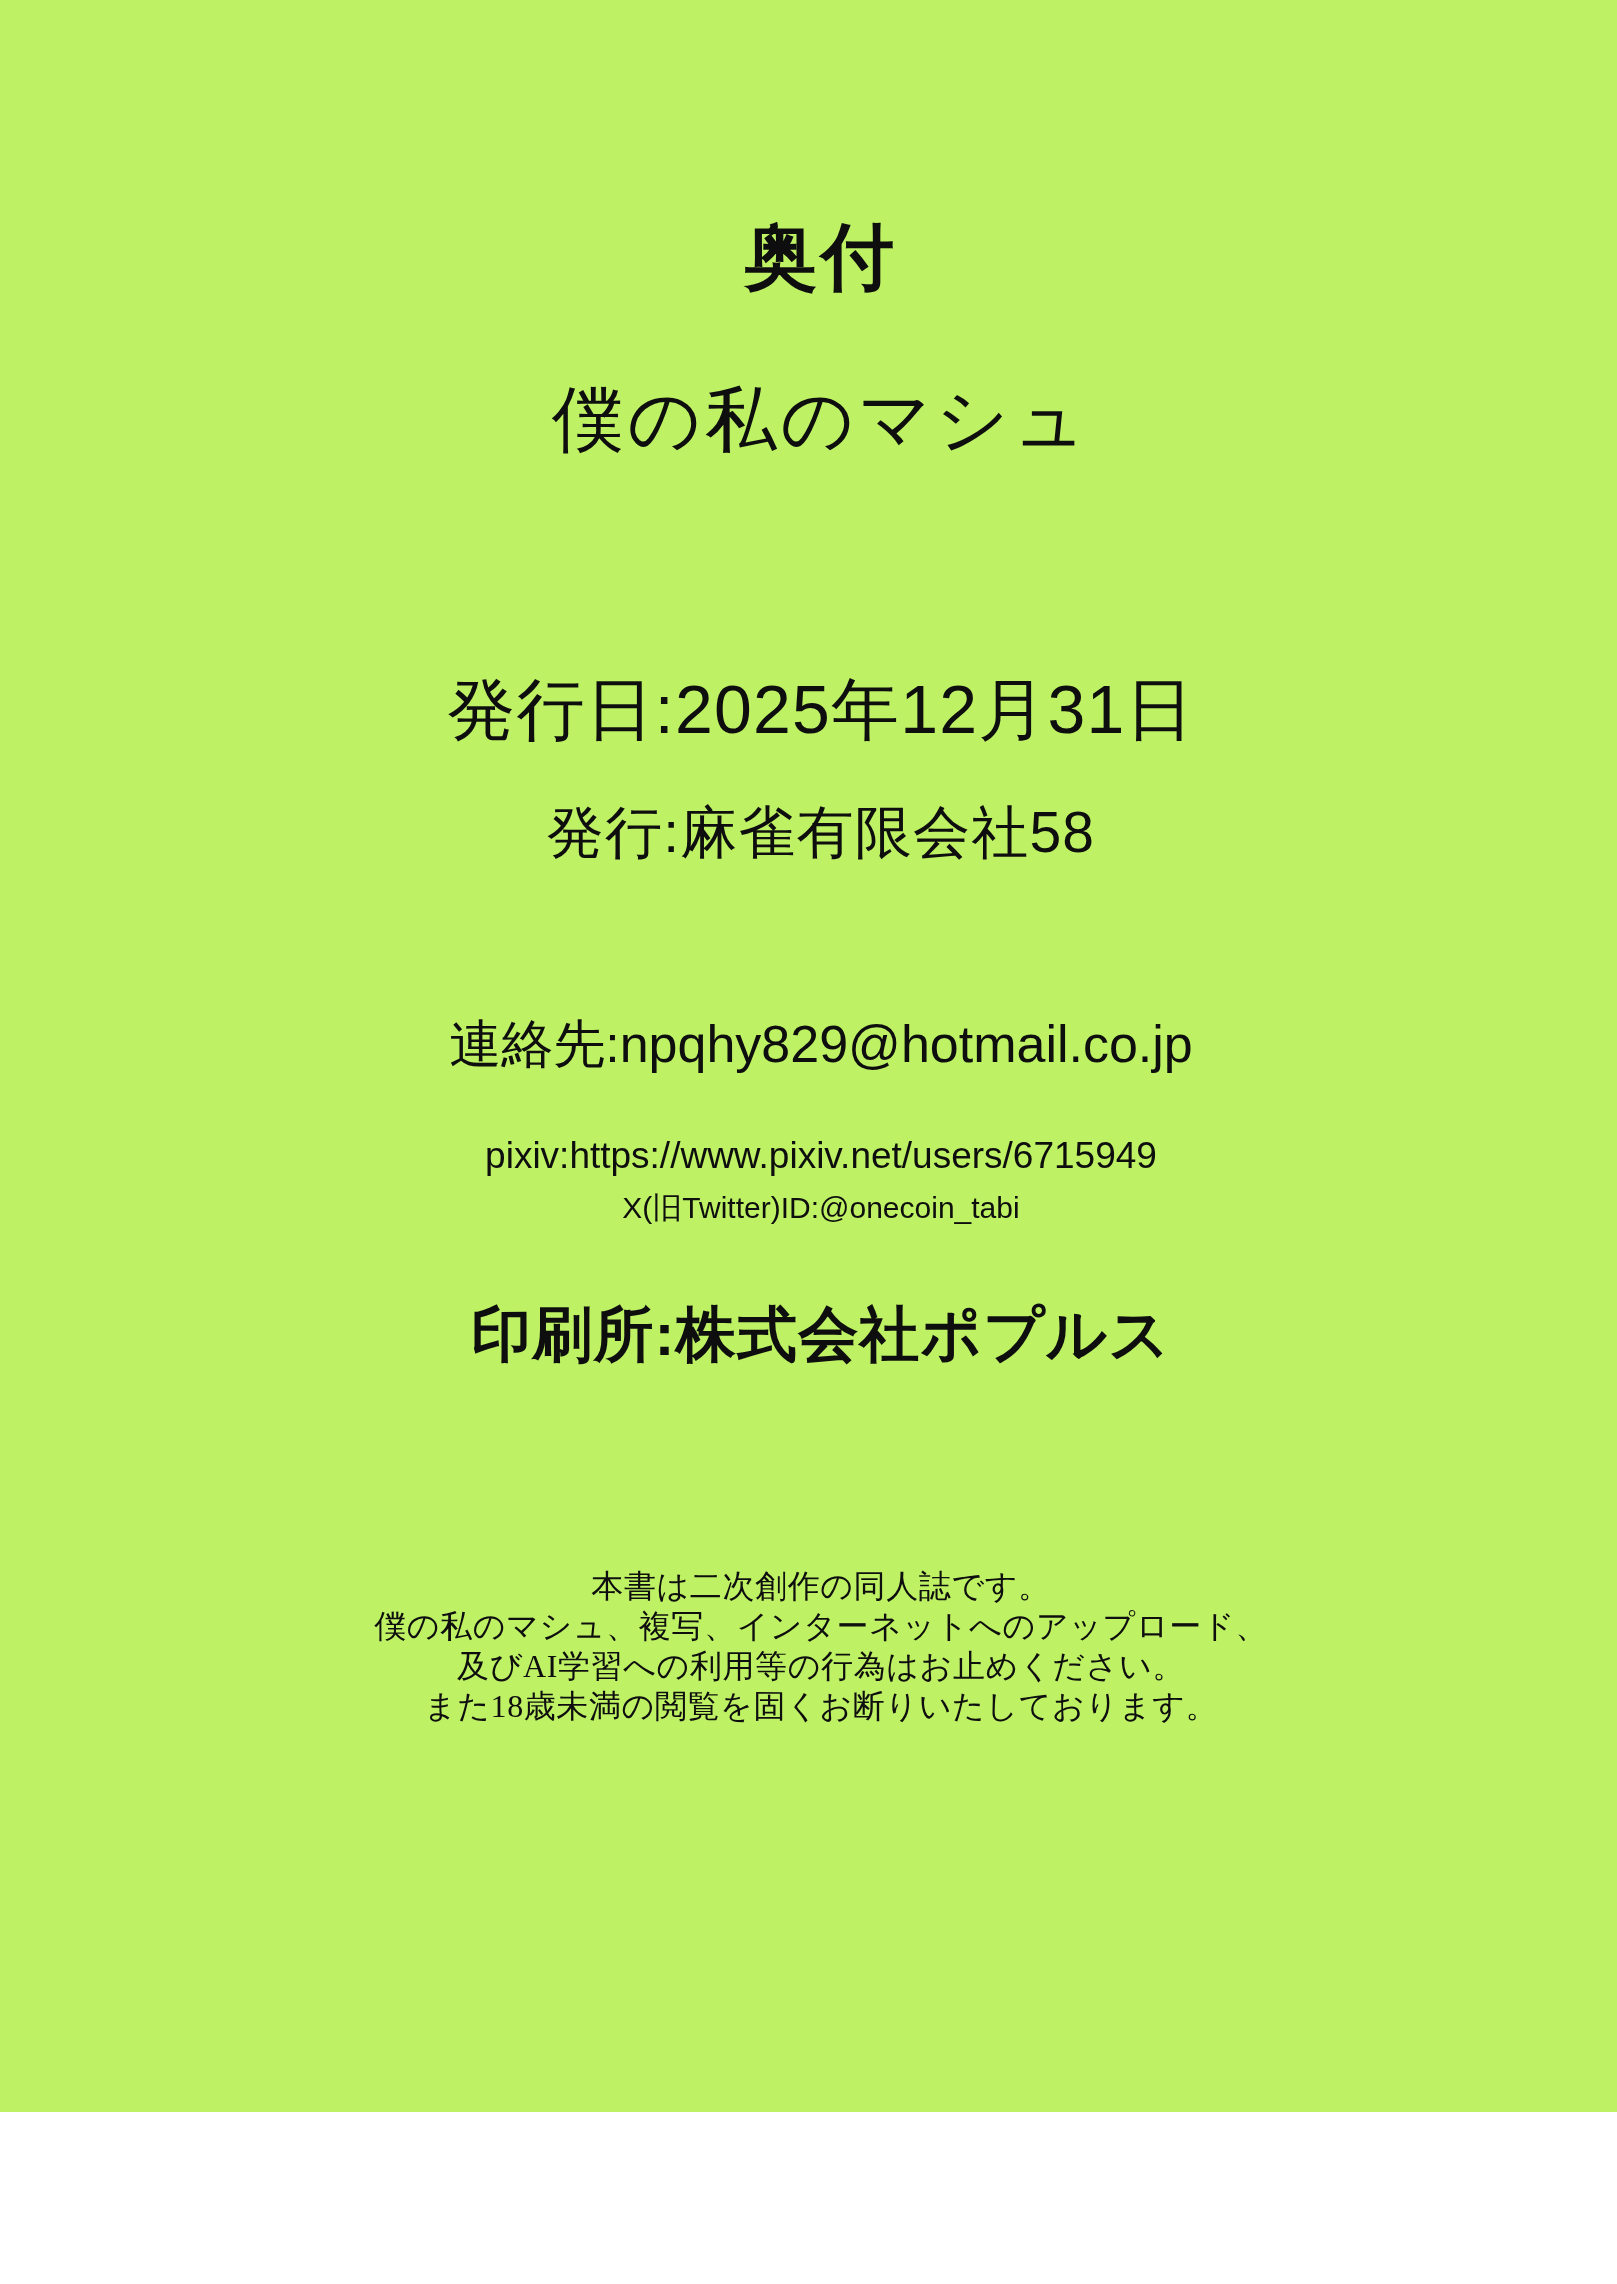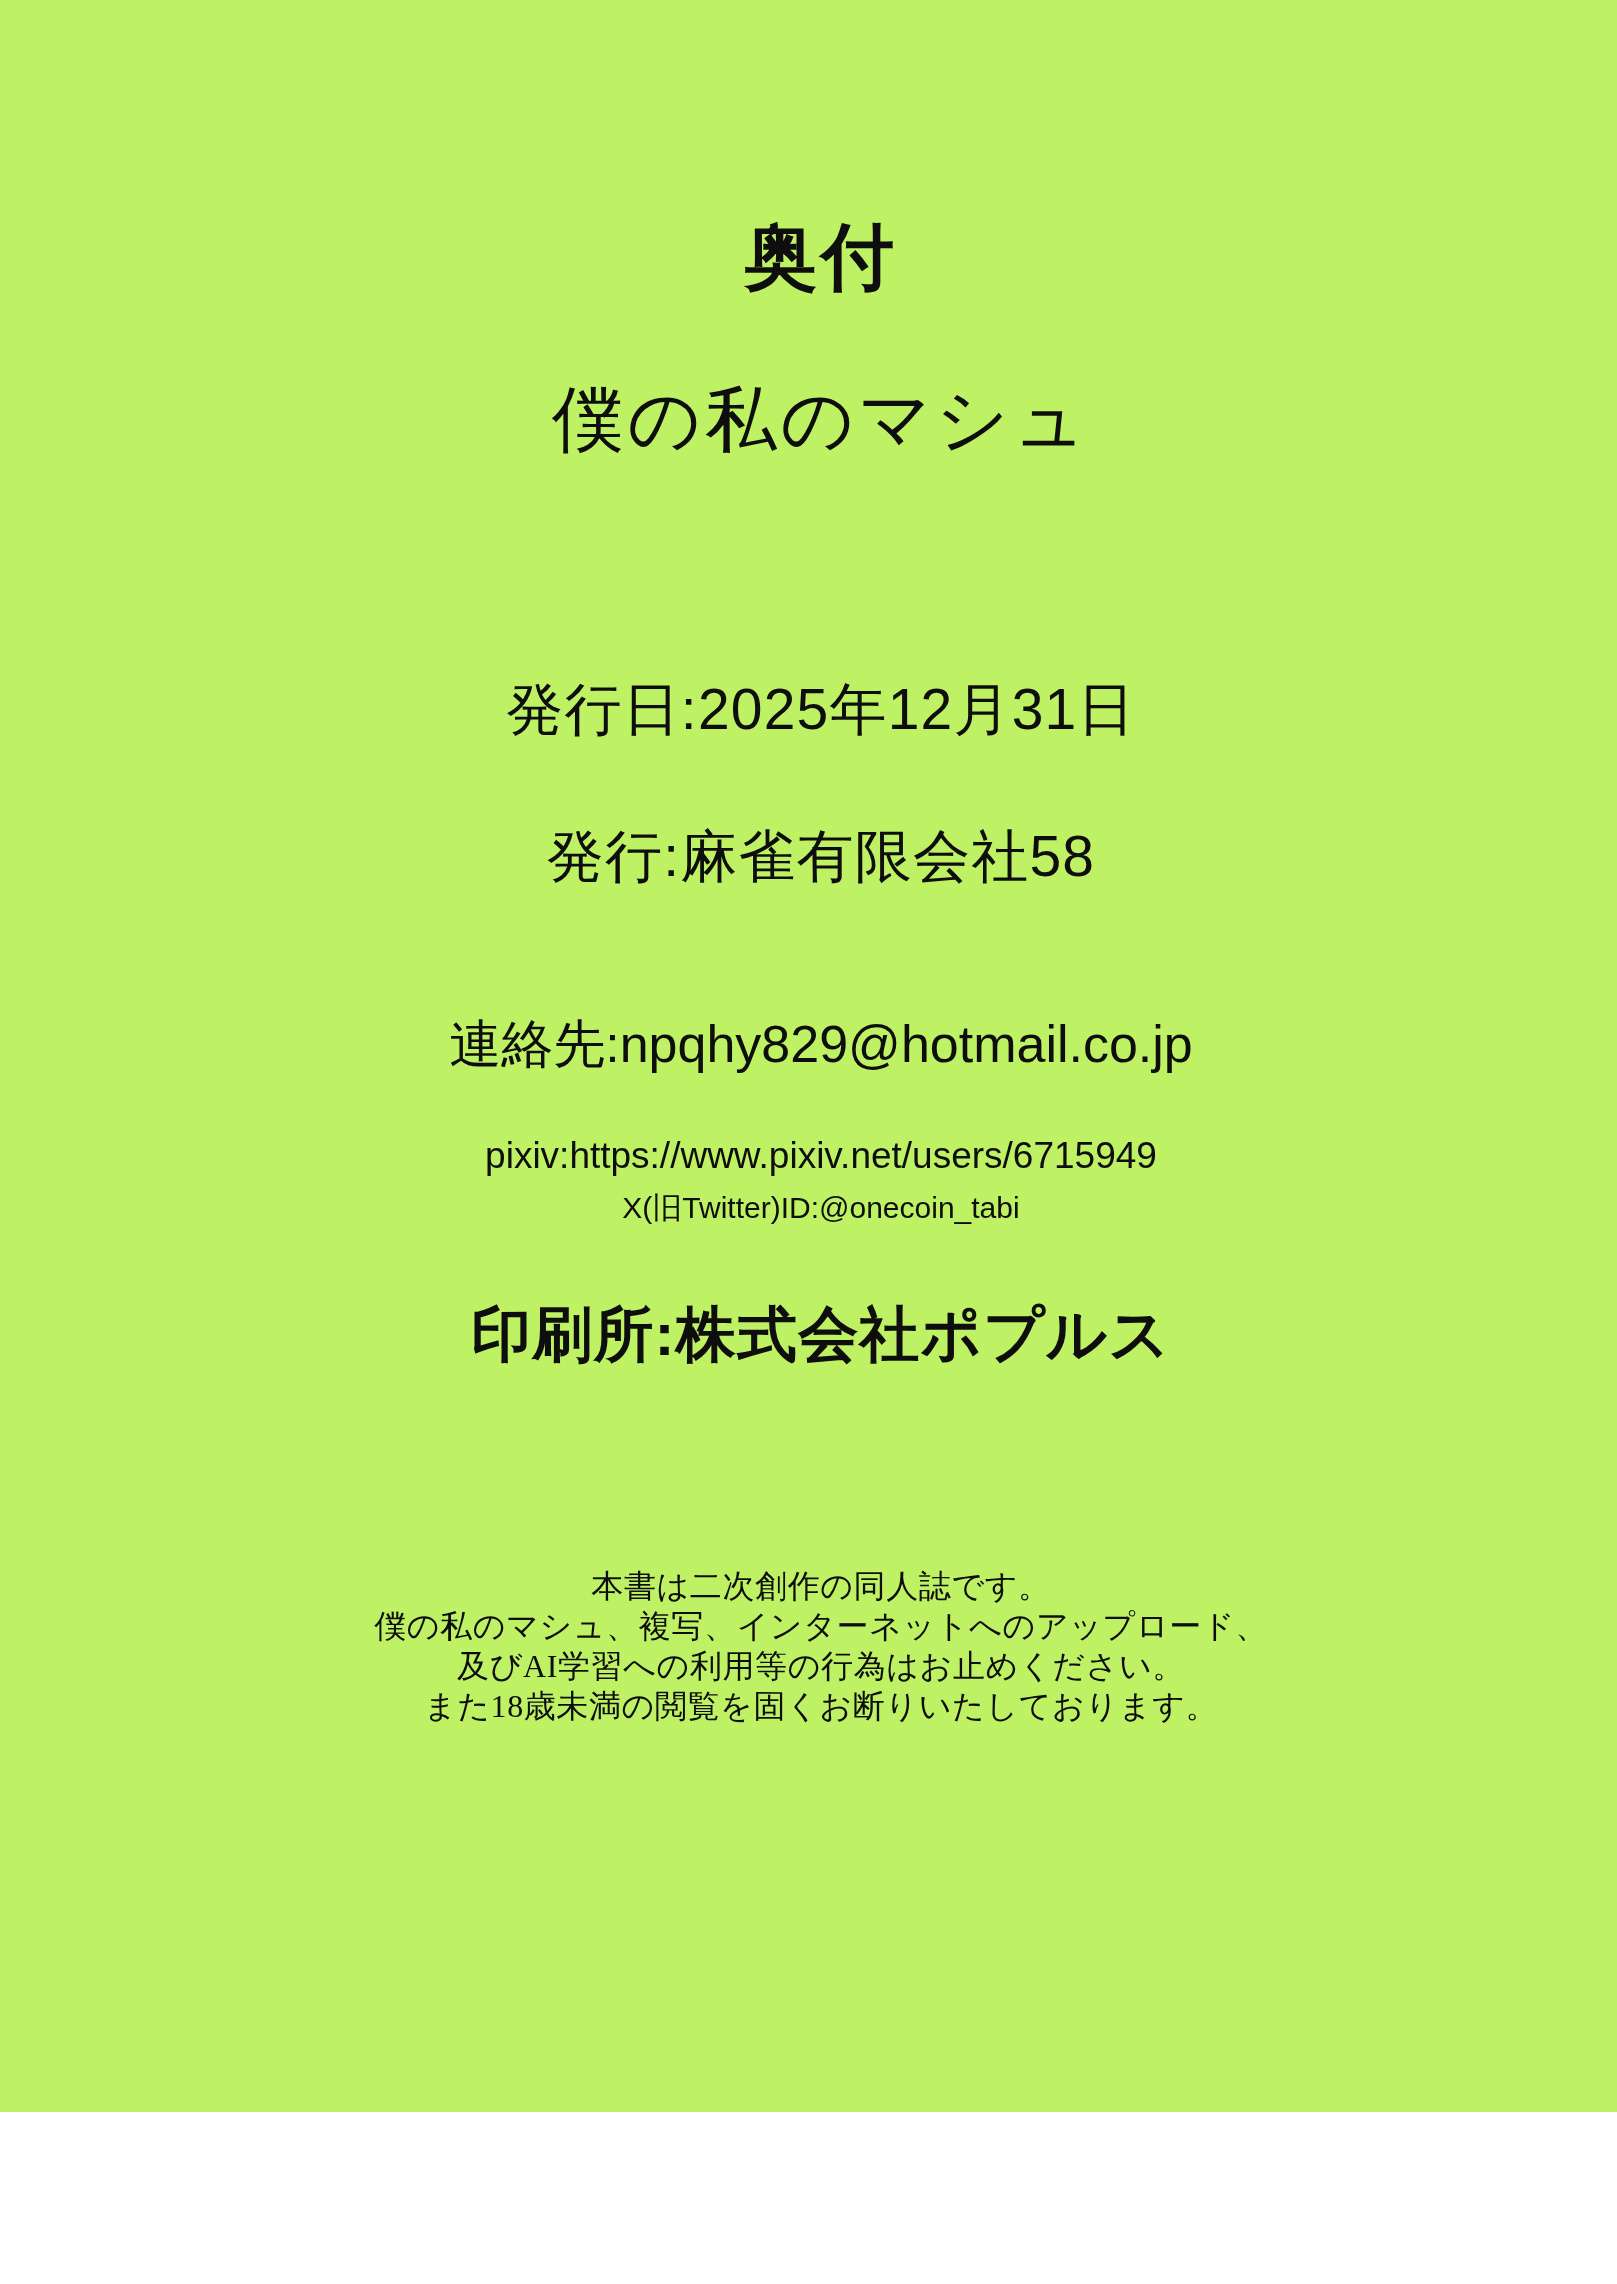--- a/index.html
+++ b/index.html
@@ -40,27 +40,27 @@
   .book-title {
     top: 383px;
     font-size: 72px;
     line-height: 75px;
     font-weight: 400;
     letter-spacing: 3.7px;
     font-family: Liberation Serif, serif;
   }
   .pub-date {
     top: 679px;
-    font-size: 57px;
+    font-size: 68px;
     line-height: 60px;
     font-weight: 400;
     letter-spacing: 1.2px;
   }
   .publisher {
-    top: 826px;
+    top: 802px;
     font-size: 57px;
     line-height: 60px;
     font-weight: 400;
     letter-spacing: 1.2px;
   }
   .contact-email {
     top: 1023px;
     font-size: 52px;
     line-height: 42px;
     font-weight: 400;

